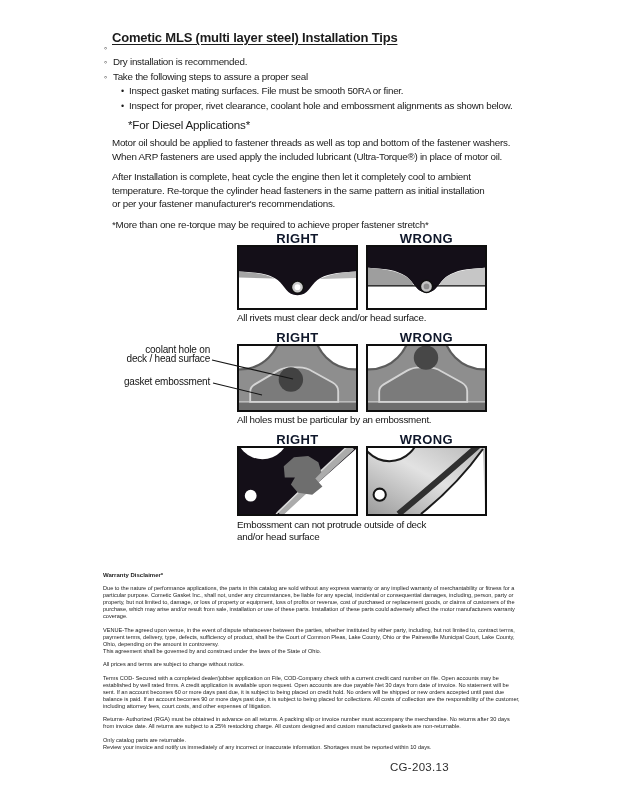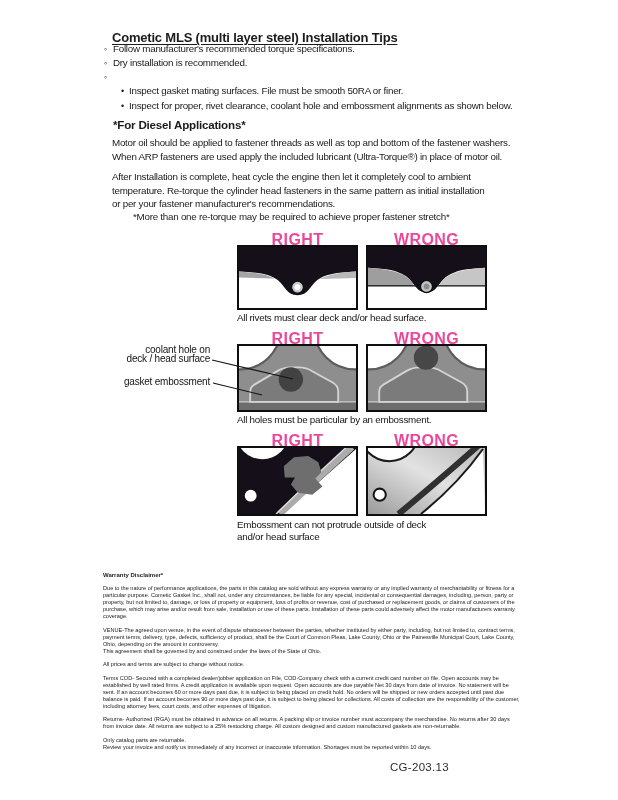--- a/index.html
+++ b/index.html
@@ -7,51 +7,51 @@
         font-family:"Liberation Sans","DejaVu Sans",sans-serif;color:#1b1b1b;}
   .abs{position:absolute;}
   .pre{white-space:pre-line;}
   .title{left:112px;top:30px;font-size:13px;font-weight:bold;letter-spacing:-0.2px;
          text-decoration:underline;text-underline-offset:2px;}
   .bullets{left:104px;top:42px;font-size:9.8px;line-height:13.4px;letter-spacing:-0.25px;}
   .bullet-row{display:flex;align-items:baseline;}
   .bullet-row .mark{width:9px;font-size:9px;flex:0 0 9px;}
   .bullet-row.sub{margin-left:17px;}
   .bullet-row.sub .mark{width:8px;flex:0 0 8px;}
-  .diesel-h{left:113px;top:118px;font-size:11.6px;font-weight:bold;letter-spacing:-0.2px;}
+  .diesel-h{left:128px;top:118px;font-size:11.6px;font-weight:normal;letter-spacing:-0.2px;}
   .para{left:112px;top:0;font-size:9.8px;line-height:13.6px;letter-spacing:-0.25px;width:480px;}
-  .p1{top:136px;} .p2{top:170px;} .pnote{top:210px;margin-left:21px;}
-  .figlabel{top:0;width:121px;text-align:center;font-size:16px;font-weight:bold;letter-spacing:0.4px;color:#ec4899;}
+  .p1{top:136px;} .p2{top:170px;} .pnote{top:218px;}
+  .figlabel{top:0;width:121px;text-align:center;font-size:13px;font-weight:bold;letter-spacing:0.4px;color:#0f172a;}
   .box{border:2.5px solid #0e0e0e;background:#fff;box-sizing:border-box;}
   .box svg{display:block;width:100%;height:100%;}
   .caption{left:237px;font-size:9.8px;line-height:11.5px;letter-spacing:-0.25px;color:#141414;}
   .ann{left:96px;width:114px;text-align:right;font-size:10px;line-height:9px;letter-spacing:-0.2px;color:#141414;}
   .warranty{left:103px;top:572px;width:419px;font-size:5.6px;line-height:7px;letter-spacing:0;color:#222;}
   .warranty .wh{font-size:6px;font-weight:bold;margin:0 0 6px 0;}
   .warranty p{margin:0 0 6.5px 0;}
   .pagenum{left:390px;top:761px;font-size:11.5px;letter-spacing:0.3px;color:#2d2d2d;}
 </style>
 </head>
 <body>
 
 <div class="page">
 
   <div class="abs title">Cometic MLS (multi layer steel) Installation Tips</div>
 
   <div class="abs bullets">
     <div class="bullet-row">
       <span class="mark">◦</span>
-      <span>Follow manufacturer's recommended torque specifications.</span>
     </div>
     <div class="bullet-row">
       <span class="mark">◦</span>
       <span>Dry installation is recommended.</span>
     </div>
     <div class="bullet-row">
       <span class="mark">◦</span>
+      <span>Take the following steps to assure a proper seal</span>
     </div>
     <div class="bullet-row sub">
       <span class="mark">•</span>
       <span>Inspect gasket mating surfaces.  File must be smooth 50RA or finer.</span>
     </div>
     <div class="bullet-row sub">
       <span class="mark">•</span>
       <span>Inspect for proper, rivet clearance, coolant hole and embossment alignments as shown below.</span>
     </div>
   </div>

